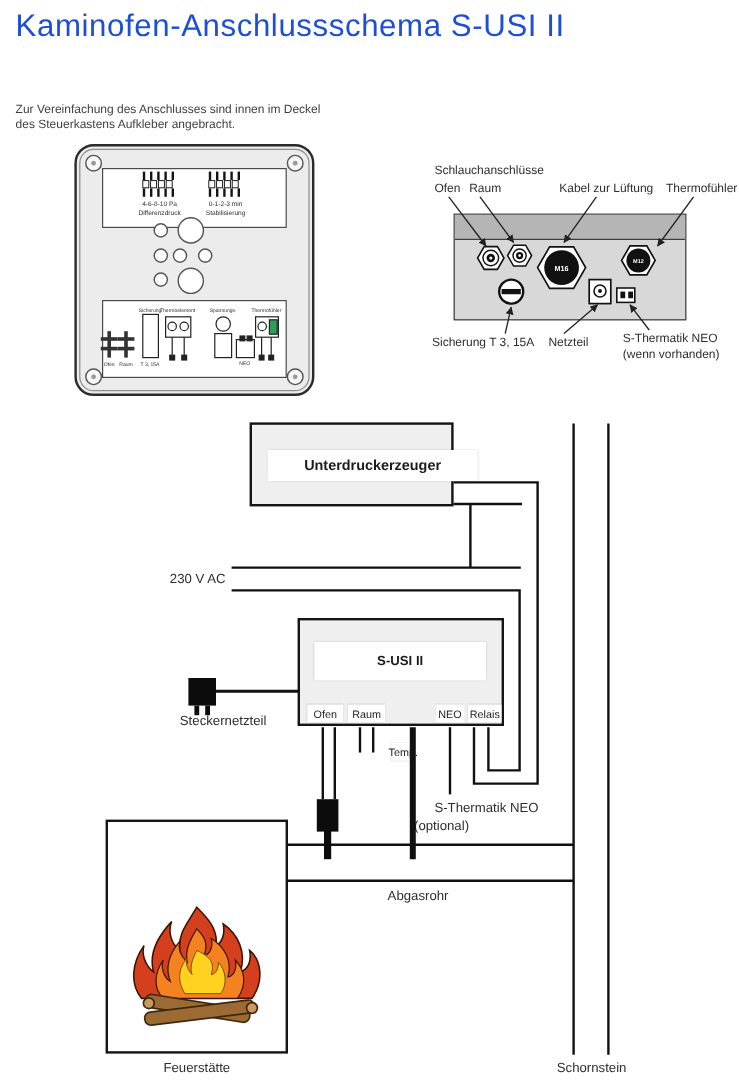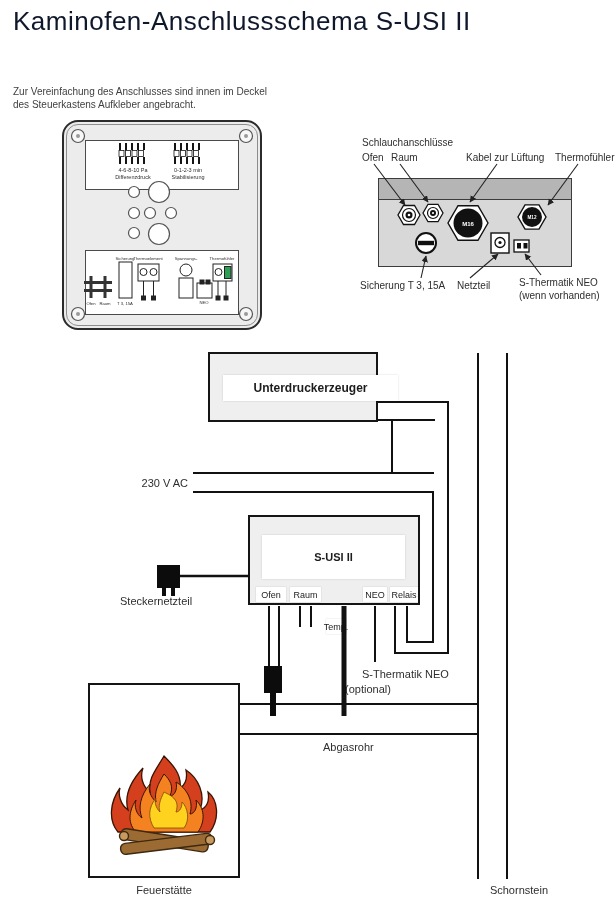--- a/index.html
+++ b/index.html
@@ -2,21 +2,21 @@
 <html><head>
 <meta charset="utf-8">
 <style>
   html,body{margin:0;padding:0;background:#fff;}
   #stage{position:relative;width:616px;height:902px;background:#fff;overflow:hidden;
          font-family:"Liberation Sans",sans-serif;}
   .lbl{position:absolute;font-size:10px;line-height:12px;color:#2e2e2e;white-space:nowrap;z-index:2;}
   .lbl-sm{font-size:10px;}
   .lbl-md{font-size:11px;}
   .page-title{position:absolute;left:13px;top:6px;font-size:26px;font-weight:400;
-              color:#0f172a;letter-spacing:.5px;z-index:2;white-space:nowrap;}
+              color:#1d4ed8;letter-spacing:.5px;z-index:2;white-space:nowrap;}
   .intro{position:absolute;left:13px;top:85px;font-size:10px;line-height:13px;color:#3f3f3f;z-index:2;}
   
   .dbox{position:absolute;background:#efefef;border:2px solid #151515;box-sizing:border-box;z-index:1;}
   .whitebox{position:absolute;background:#ffffff;border:2px solid #151515;box-sizing:border-box;z-index:1;}
   .strip{position:absolute;background:#fff;display:flex;align-items:center;justify-content:center;
          font-weight:bold;color:#1c1c1c;z-index:2;box-shadow:0 0 2px rgba(0,0,0,.15);}
   .term{position:absolute;background:#fff;display:flex;align-items:center;justify-content:center;
         font-size:9px;color:#1c1c1c;z-index:2;box-shadow:0 0 1px rgba(0,0,0,.25);}
   
   .cbox{position:absolute;left:62px;top:120px;width:200px;height:210px;background:#ececec;
@@ -62,40 +62,40 @@
   <div class="lbl lbl-sm" style="left:457px;top:280px;">Netzteil</div>
   <div class="lbl lbl-sm" style="left:519px;top:277px;">S-Thermatik NEO</div>
   <div class="lbl lbl-sm" style="left:519px;top:290px;">(wenn vorhanden)</div>
 
   <div class="dbox" style="left:208px;top:352px;width:170px;height:70px;"></div>
   <div class="strip" style="left:223px;top:375px;width:175px;height:26px;font-size:12px;">Unterdruckerzeuger</div>
 
   <div class="lbl lbl-md" style="left:120px;top:477px;width:68px;text-align:right;">230 V AC</div>
 
   <div class="dbox" style="left:248px;top:515px;width:172px;height:90px;"></div>
-  <div class="strip" style="left:262px;top:535px;width:143px;height:44px;font-size:11px;">S-USI II</div>
+  <div class="strip" style="left:262px;top:535px;width:143px;height:32px;font-size:11px;">S-USI II</div>
   <div class="term" style="left:256px;top:587px;width:30px;height:15px;">Ofen</div>
   <div class="term" style="left:290px;top:587px;width:31px;height:15px;">Raum</div>
   <div class="term" style="left:326px;top:619px;width:20px;height:15px;">Temp.</div>
   <div class="term" style="left:363px;top:587px;width:24px;height:15px;">NEO</div>
   <div class="term" style="left:390px;top:587px;width:28px;height:15px;">Relais</div>
 
   <div class="black-plug"></div>
   <div class="prong" style="left:162px;top:588px;"></div>
   <div class="prong" style="left:171px;top:588px;"></div>
-  <div class="lbl lbl-md" style="left:120px;top:595px;width:84px;text-align:left;">Steckernetzteil</div>
+  <div class="lbl lbl-md" style="left:138px;top:595px;width:84px;text-align:right;">Steckernetzteil</div>
 
   <div class="lbl lbl-md" style="left:362px;top:668px;">S-Thermatik NEO</div>
   <div class="lbl lbl-md" style="left:345px;top:683px;">(optional)</div>
 
   <div class="whitebox" style="left:88px;top:683px;width:152px;height:195px;"></div>
   <div class="lbl lbl-md" style="left:88px;top:884px;width:152px;text-align:center;">Feuerstätte</div>
 
   <div class="lbl lbl-md" style="left:323px;top:741px;">Abgasrohr</div>
-  <div class="lbl lbl-md" style="left:438px;top:884px;width:110px;text-align:right;">Schornstein</div>
+  <div class="lbl lbl-md" style="left:438px;top:884px;width:110px;text-align:center;">Schornstein</div>
 
   <svg class="overlay" width="616" height="902" viewBox="0 0 616 902">
     <defs>
       <marker id="arr" markerWidth="7" markerHeight="7" refX="5.5" refY="3" orient="auto">
         <path d="M0,0 L6,3 L0,6 Z" fill="#222"></path>
       </marker>
     </defs>
 
     <g>
       <circle cx="78" cy="136" r="6.5" fill="#f7f7f7" stroke="#555" stroke-width="1.2"></circle>

